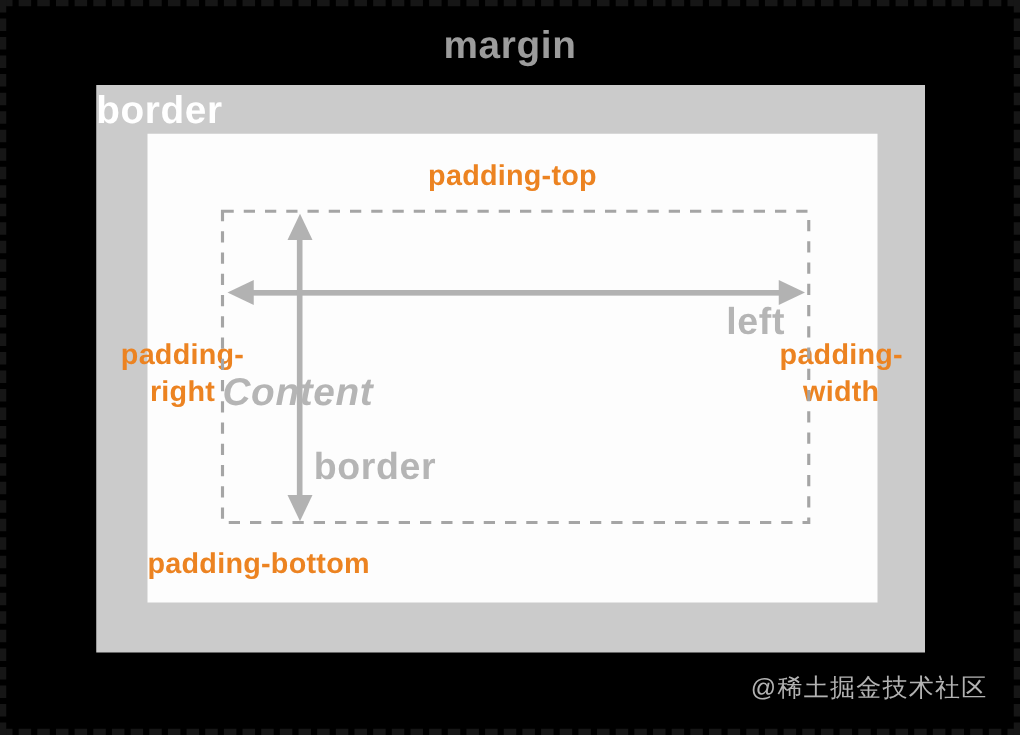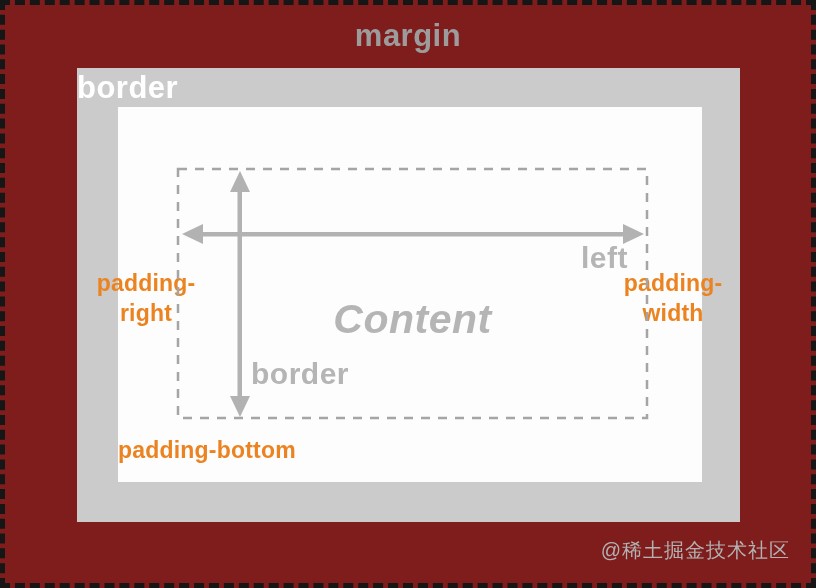--- a/index.html
+++ b/index.html
@@ -1,21 +1,21 @@
 <!DOCTYPE html>
 <html><head>
 <meta charset="utf-8">
 <style>
   * { margin: 0; padding: 0; box-sizing: border-box; }
   html, body { background: #ffffff; }
   .canvas {
     position: relative;
     width: 816px;
     height: 588px;
-    background: #7f1d1d;
+    background: #000000;
     overflow: hidden;
     font-family: "Liberation Sans", "DejaVu Sans", sans-serif;
   }
   .frame {
     position: absolute;
     inset: 0;
     border: 5px dashed #161616;
     pointer-events: none;
     z-index: 10;
   }
@@ -101,23 +101,23 @@
     text-align: right;
   }
   .height-label {
     position: absolute;
     left: 251px; top: 357px;
   }
   .content-label {
     position: absolute;
     left: 178px; top: 296px;
     width: 469px;
-    text-align: center;
+    text-align: left;
     font-style: italic;
-    font-size: 41px;
+    font-size: 31px;
   }
   .watermark {
     position: absolute;
     right: 26px; bottom: 24px;
     font-size: 20px;
     color: #b2b2b2;
     letter-spacing: 1px;
   }
 </style>
 </head>
@@ -128,20 +128,21 @@
   <div class="frame"></div>
 
   <div class="margin-label">margin</div>
 
   <div class="border-band"></div>
 
   <div class="border-label">border</div>
 
   <div class="padding-area"></div>
 
+  <div class="padding-top-label orange">padding-top</div>
 
   <div class="padding-left-label orange">
     <span>padding-</span><br>
     <span>right</span>
   </div>
 
   <div class="padding-right-label orange">
     <span>padding-</span><br>
     <span>width</span>
   </div>

